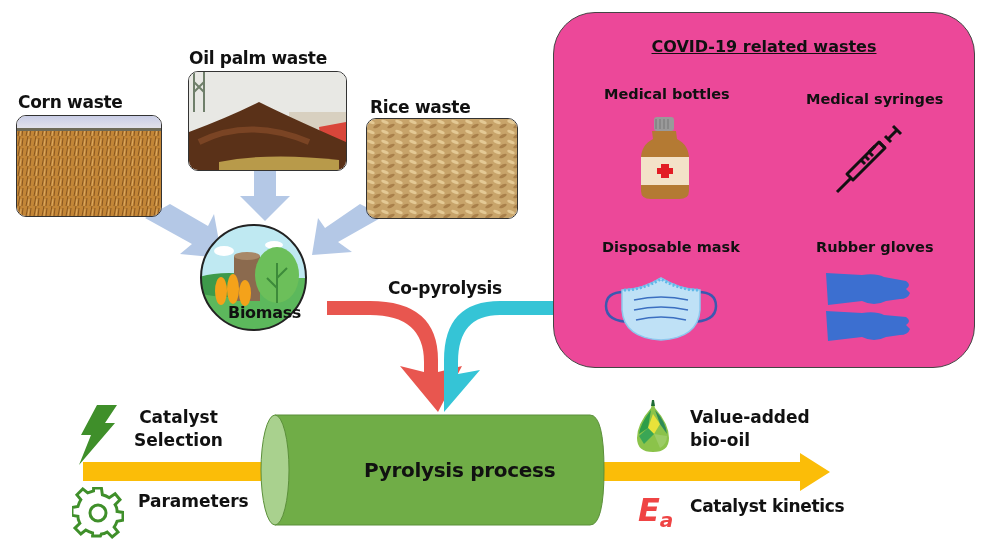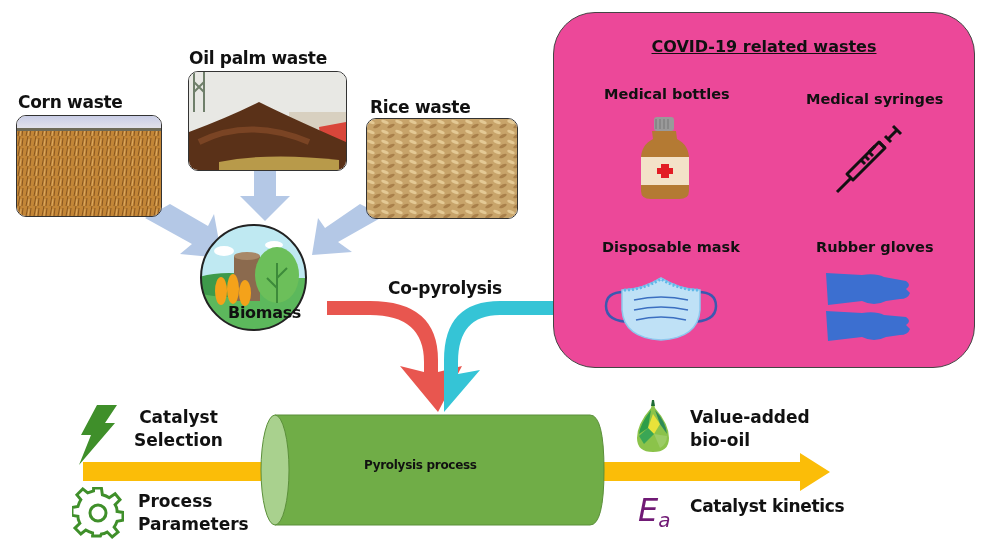--- a/index.html
+++ b/index.html
@@ -177,38 +177,37 @@
   <div>Selection</div>
 </div>
 
 <div class="abs" style="left:72px;top:487px;">
   <svg width="52" height="52" viewBox="0 0 52 52">
     <path d="M22,3 L30,3 L31,10 Q35,11 38,13 L44,9 L49,15 L44,20 Q46,23 46,27 L52,28 L52,36 L46,37 Q45,40 43,43 L47,48 L41,53 L36,48 Q33,50 30,50 L29,52 L21,52 L21,49 Q17,48 14,46 L9,50 L3,44 L8,39 Q6,36 6,32 L0,31 L0,23 L6,22 Q7,18 9,15 L5,10 L11,4 L16,8 Q19,7 22,6 Z" transform="translate(0,-2) scale(0.98)" fill="none" stroke="#3f8f2a" stroke-width="3"></path>
     <circle cx="26" cy="26" r="8" fill="none" stroke="#3f8f2a" stroke-width="3"></circle>
   </svg>
 </div>
 <div class="side-lbl" style="left:138px;top:490px;">
-  <div>Process</div>
   <div>Parameters</div>
 </div>
 
-<div class="lbl" style="left:364px;top:458px;font-size:12px;text-align:right;">Pyrolysis process</div>
+<div class="lbl" style="left:364px;top:458px;font-size:20px;text-align:right;">Pyrolysis process</div>
 
 <div class="abs" style="left:636px;top:400px;">
   <svg width="34" height="54" viewBox="0 0 34 54">
     <path d="M17,0 L19,8 Q33,24 33,38 Q33,52 17,52 Q1,52 1,38 Q1,24 15,8 Z" fill="#8bc34a"></path>
     <path d="M15,10 Q4,24 3,34 L12,28 Z" fill="#2e9d48"></path>
     <path d="M17,14 L12,28 L18,34 L24,24 Z" fill="#e8e23a"></path>
     <path d="M19,10 Q30,22 31,34 L24,24 Z" fill="#2e8b57"></path>
     <path d="M3,36 L12,28 L18,34 L8,44 Z" fill="#3aa655"></path>
     <path d="M18,34 L31,36 Q31,44 24,48 Z" fill="#9ccc65"></path>
     <path d="M16,0 L18,0 L19,6 L15,6 Z" fill="#1f6b35"></path>
   </svg>
 </div>
 <div class="side-lbl" style="left:690px;top:406px;">
   <div>Value-added</div>
   <div>bio-oil</div>
 </div>
 
-<div class="abs" style="left:638px;top:491px;color:#701a75;font-weight:normal;font-style:italic;">
+<div class="abs" style="left:638px;top:491px;color:#ef4444;font-weight:bold;font-style:italic;">
   <span style="font-size:32px;">E</span><span style="font-size:20px;position:relative;top:6px;">a</span>
 </div>
 <div class="lbl" style="left:690px;top:496px;">Catalyst kinetics</div>
 
 </body></html>

